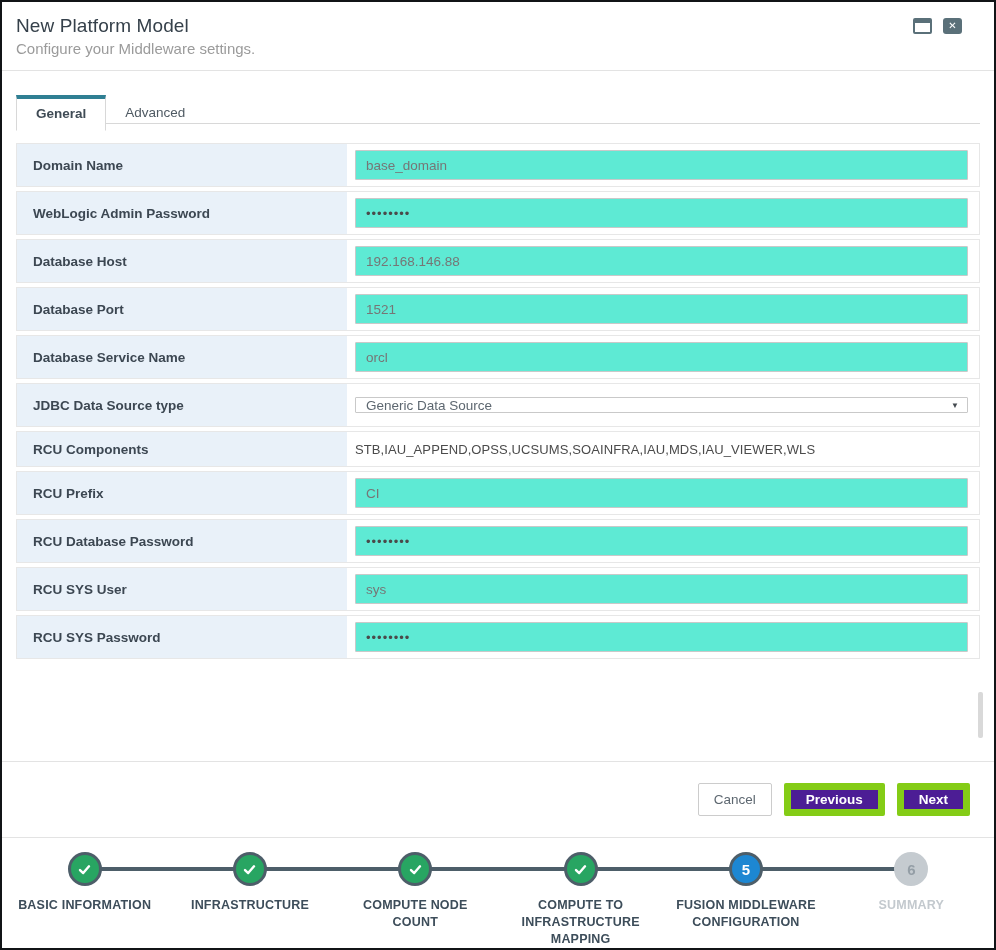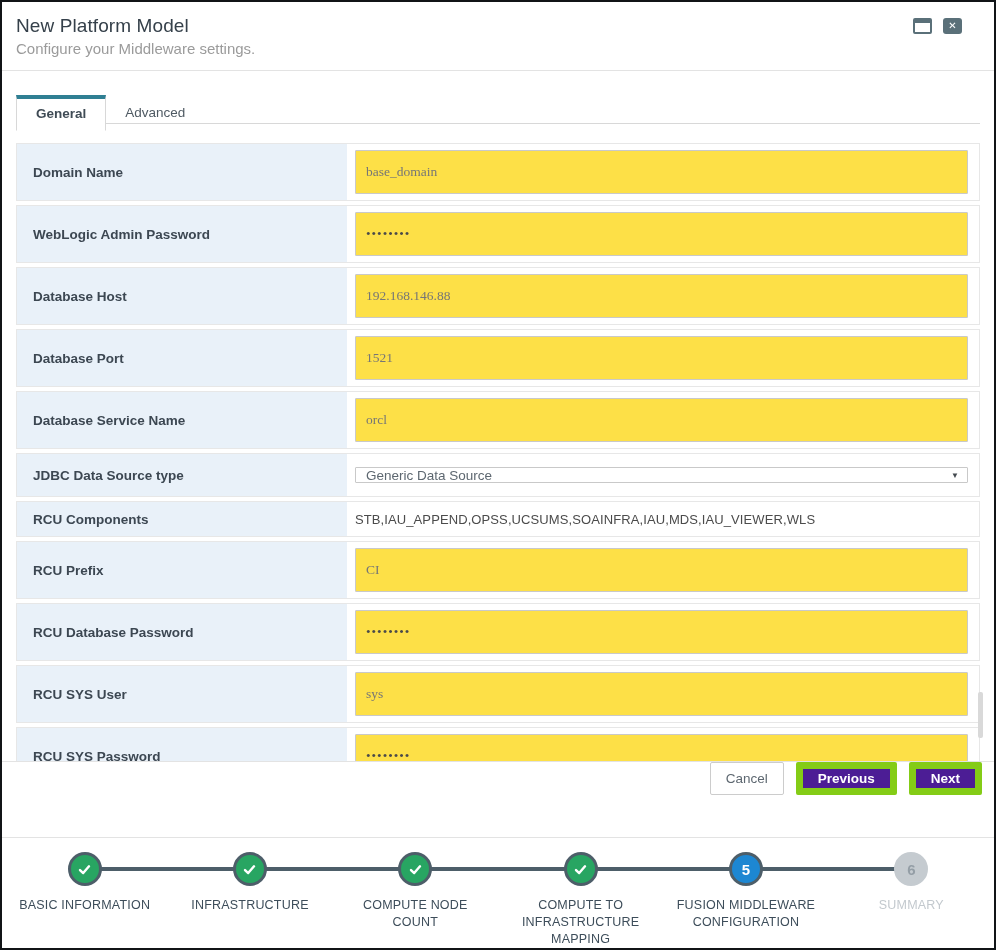--- a/index.html
+++ b/index.html
@@ -55,44 +55,44 @@
     margin-bottom: 4px; min-height: 44px;
   }
   .form-row.static-row { min-height: 36px; }
   .row-label {
     flex: 0 0 330px; background: #e9f1f9;
     display: flex; align-items: center;
     padding: 0 16px; font-size: 13.5px; font-weight: bold; color: #3c4752;
   }
   .row-value { flex: 1 1 auto; display: flex; align-items: center; padding: 6px 11px 6px 8px; }
   .text-input {
-    width: 100%; height: 44px; border: 1px solid #c9c9c9; background: #fde047;
+    width: 100%; height: 30px; border: 1px solid #c9c9c9; background: #5eead4;
     padding: 0 10px; font-size: 13.5px; color: #767676; outline: none;
-    font-family: Liberation Serif, serif; border-radius: 1px;
+    font-family: Liberation Sans, sans-serif; border-radius: 1px;
   }
   .text-input.password { color: #4a4a4a; letter-spacing: 1px; font-size: 13px; }
   .select-box {
     width: 100%; height: 16px; border: 1px solid #c9c9c9; background: #ffffff;
     display: flex; align-items: center; justify-content: space-between;
     padding: 0 8px 0 10px; cursor: pointer; border-radius: 1px;
   }
   .select-text { font-size: 13.5px; color: #5d6770; }
   .select-arrow { font-size: 8px; color: #444a50; }
   .static-value { font-size: 13px; color: #4b4b4b; letter-spacing: 0.1px; }
 
   .scrollbar-thumb {
     position: absolute; right: 11px; top: 690px;
     width: 5px; height: 46px; background: #d9d9d9; border-radius: 2px;
   }
 
   
   .footer {
     flex: 0 0 76px; border-top: 1px solid #e3e3e3;
-    display: flex; align-items: flex-start; justify-content: flex-end;
-    padding-right: 12px; gap: 11px; background: #ffffff;
+    display: flex; align-items: center; justify-content: flex-end;
+    padding-right: 24px; gap: 11px; background: #ffffff;
   }
   .btn {
     font-family: "Liberation Sans", "DejaVu Sans", sans-serif;
     font-size: 13.5px; height: 33px; padding: 0 15px;
     border-radius: 2px; cursor: pointer;
   }
   .btn.secondary { background: #ffffff; border: 1px solid #cccccc; color: #5d6770; }
   .btn.primary { background: #4c1d95; border: 7px solid #84cc16; color: #ffffff; font-weight: bold; }
   .btn + .btn.primary { margin-left: 1px; }
 
@@ -110,21 +110,21 @@
   .circle {
     width: 34px; height: 34px; border-radius: 50%;
     display: flex; align-items: center; justify-content: center;
     font-weight: bold; font-size: 15px;
   }
   .circle.complete { background: #28a562; border: 3px solid #4d5e69; }
   .circle.current  { background: #1d87d2; border: 3px solid #4d5e69; color: #ffffff; }
   .circle.upcoming { background: #c5cbd0; border: 3px solid #c5cbd0; color: #949ea6; }
   .step-label {
     margin-top: 11px; max-width: 152px; text-align: center;
-    font-size: 12.5px; font-weight: normal; color: #3d4d5a;
+    font-size: 12.5px; font-weight: bold; color: #3d4d5a;
     letter-spacing: 0.2px; line-height: 1.35;
   }
   .step.upcoming .step-label { color: #c3c9ce; }
 </style>
 </head>
 <body>
 
 <div class="dialog">
 
   <div class="header">

